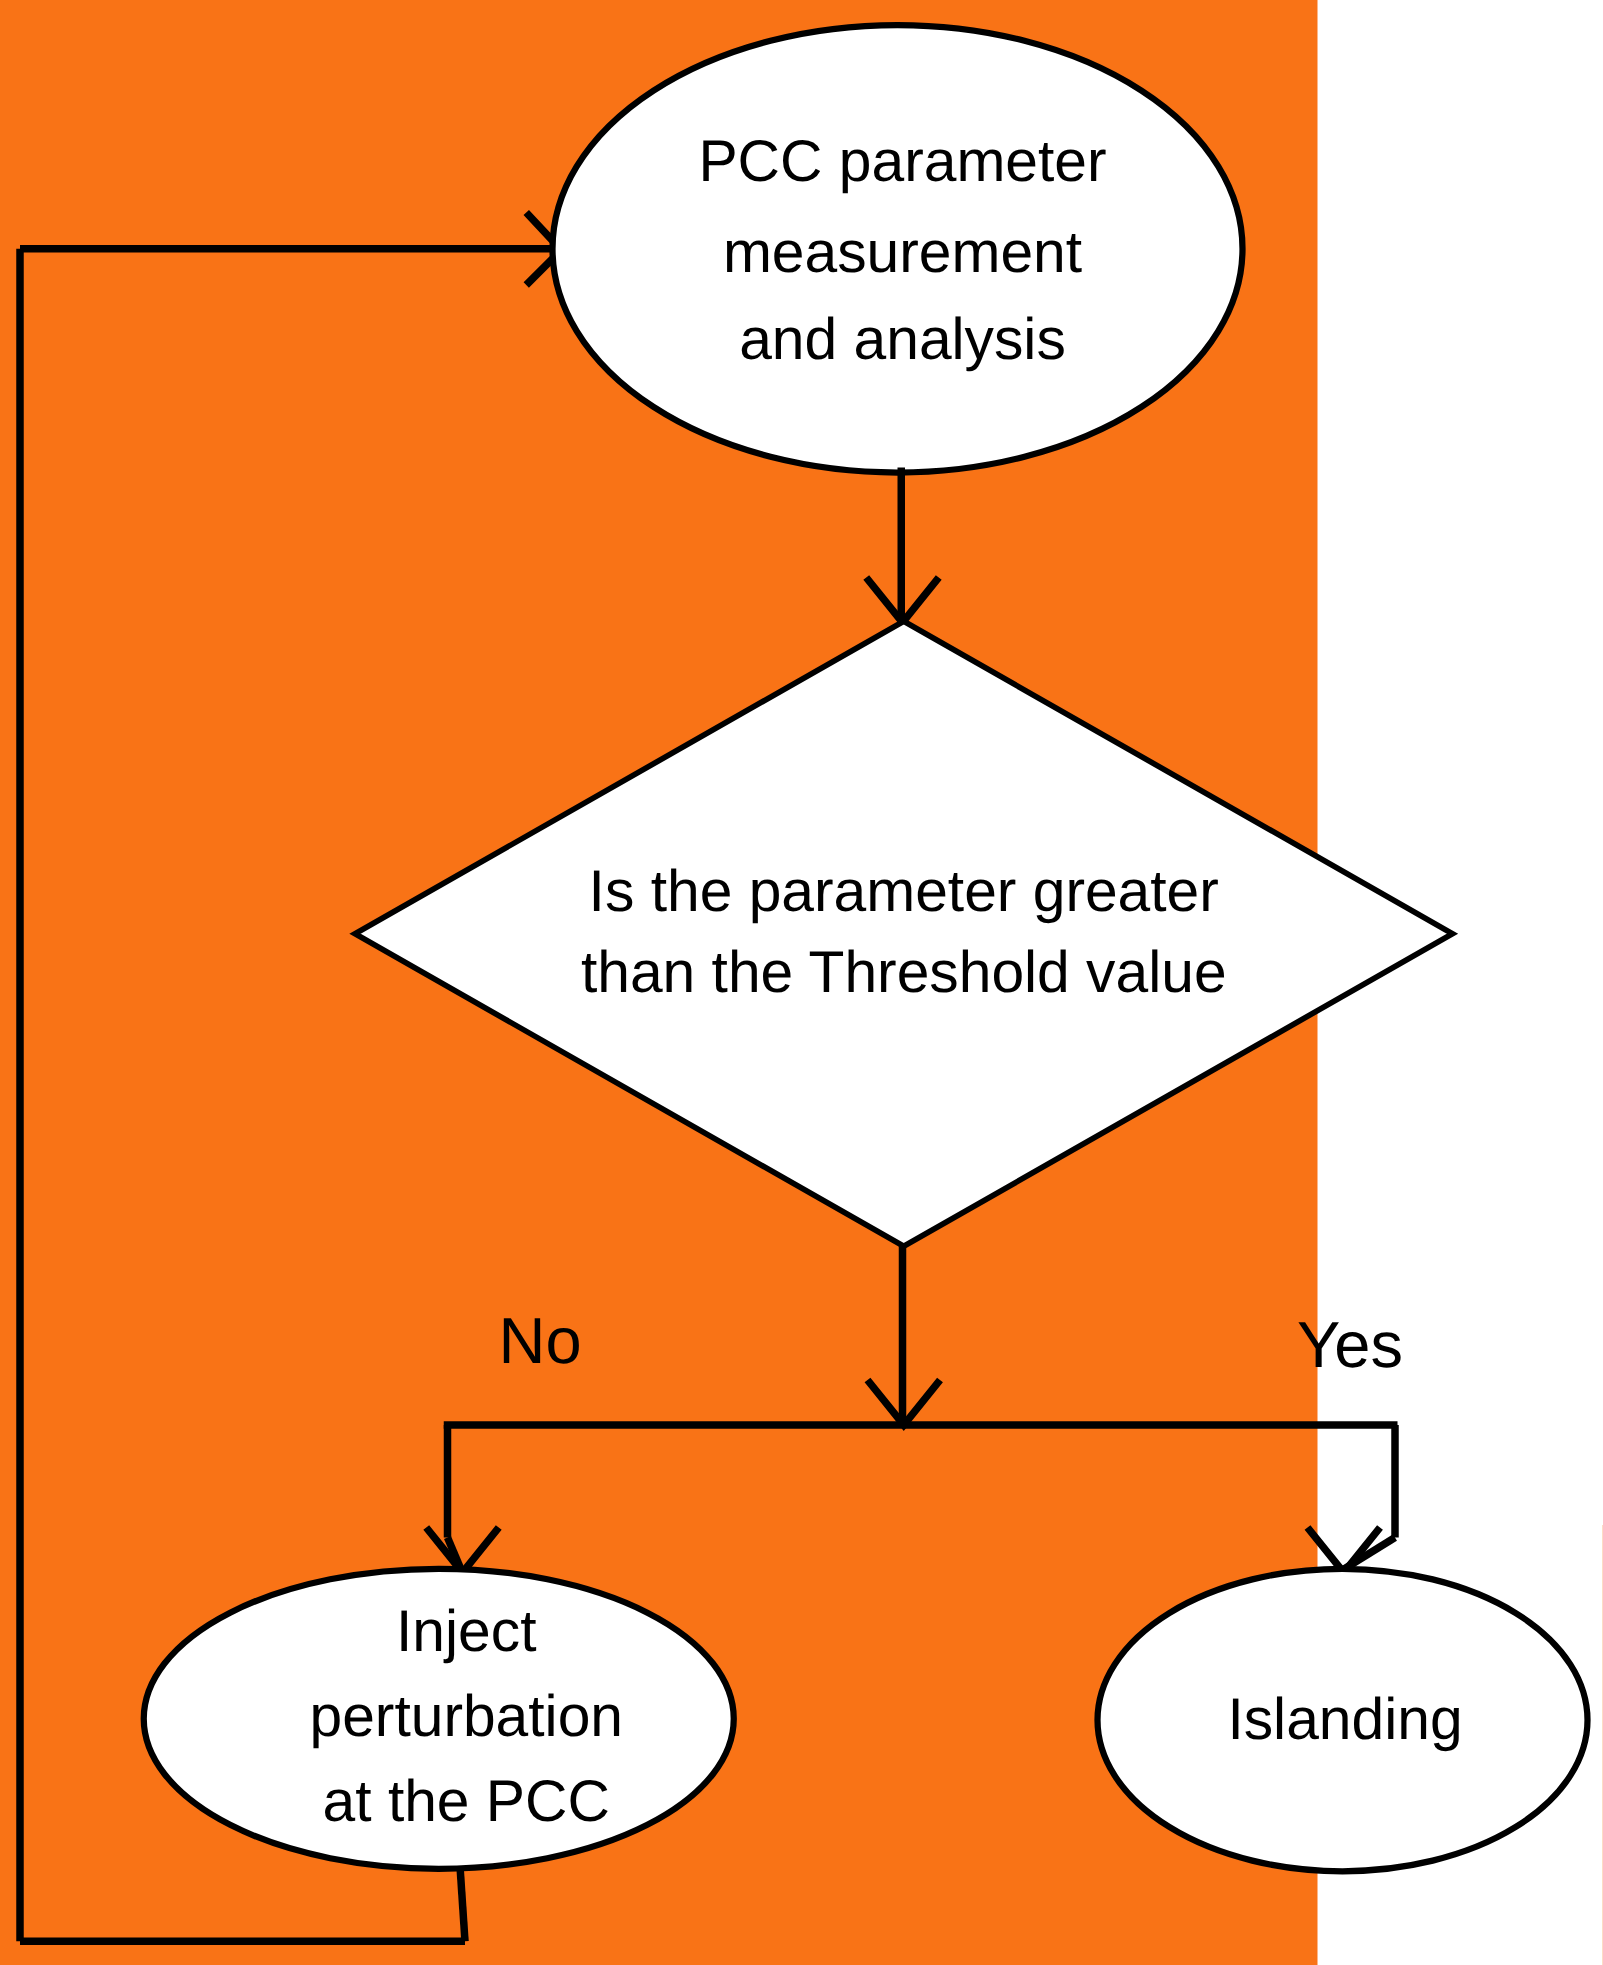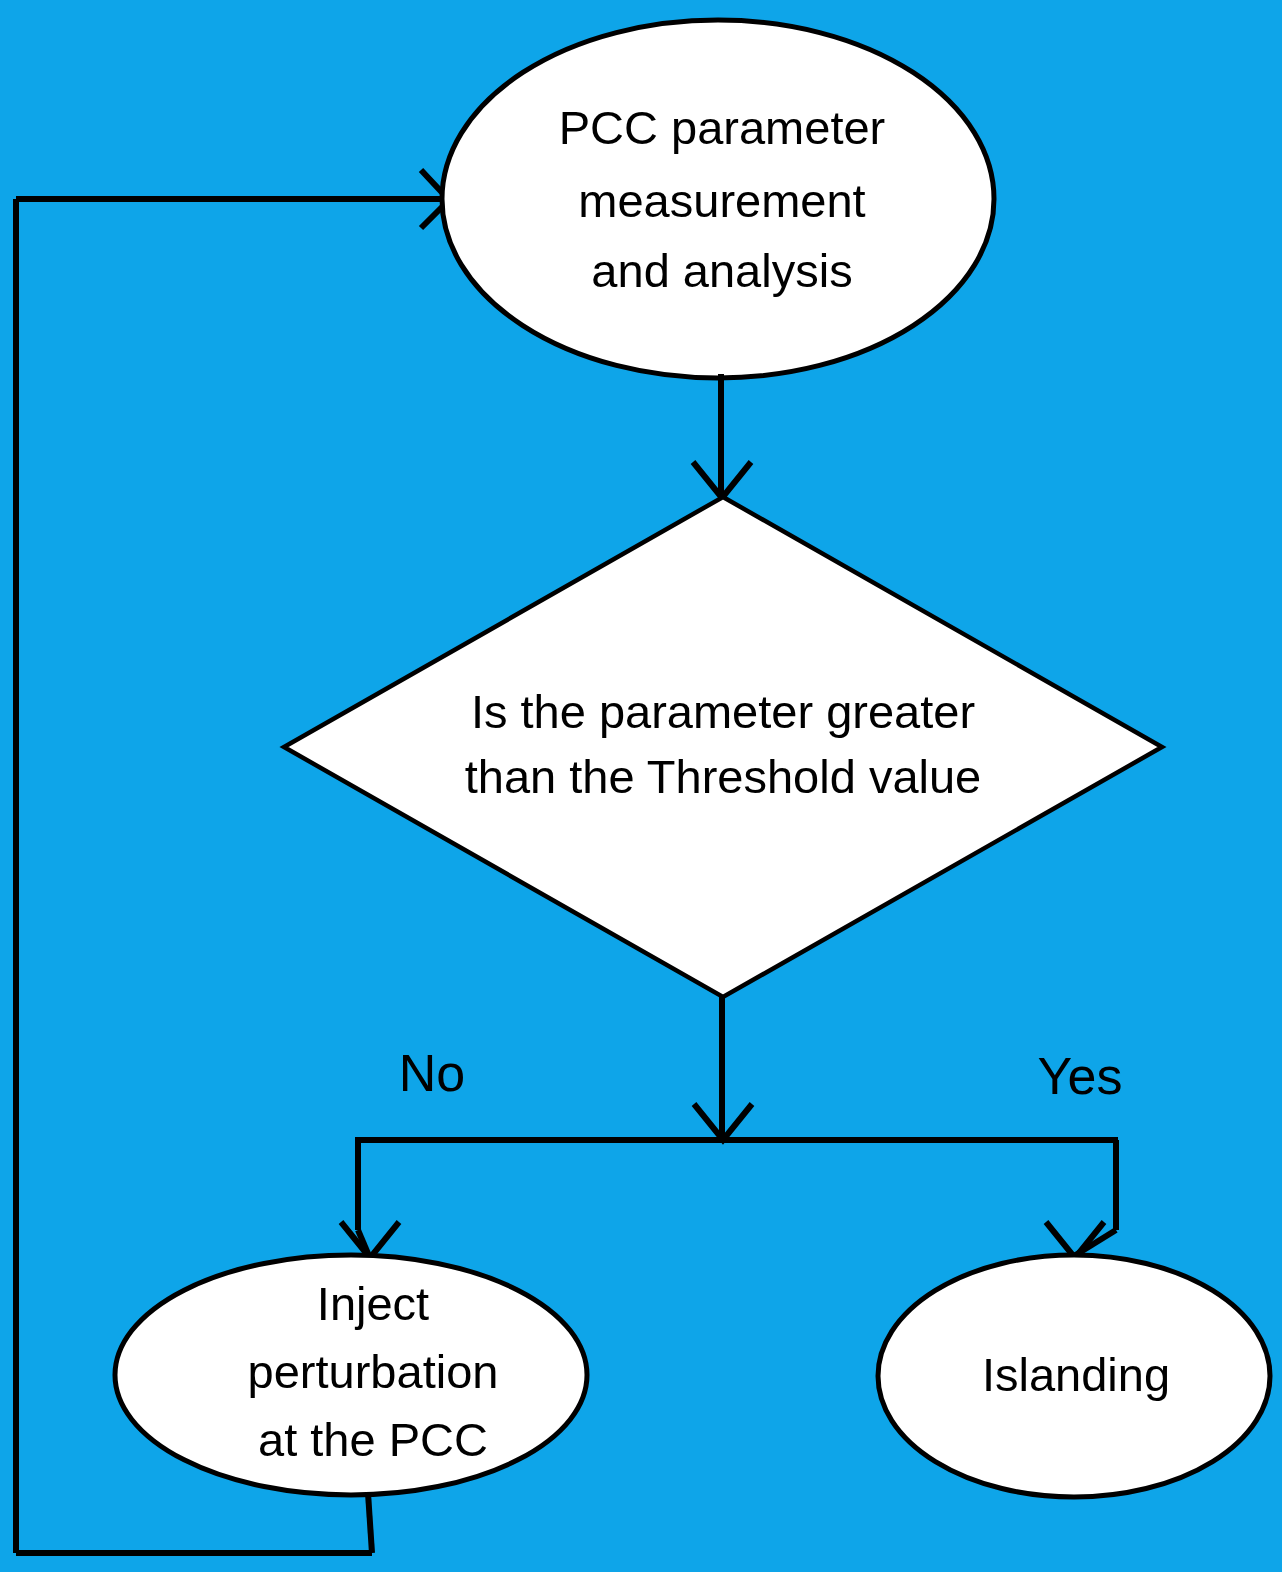--- a/index.html
+++ b/index.html
@@ -8,23 +8,23 @@
     background: #ffffff;
   }
   body {
     width: 1282px;
     height: 1572px;
     font-family: "Liberation Sans", sans-serif;
     overflow: hidden;
   }
   #flowchart-root {
     position: relative;
-    width: 1282px;
+    width: 1054px;
     height: 1572px;
-    background: #0ea5e9;
+    background: #f97316;
   }
   svg.chart-svg {
     display: block;
     width: 1282px;
     height: 1572px;
   }
   .node-shape {
     fill: #ffffff;
     stroke: #000000;
     stroke-width: 5;

